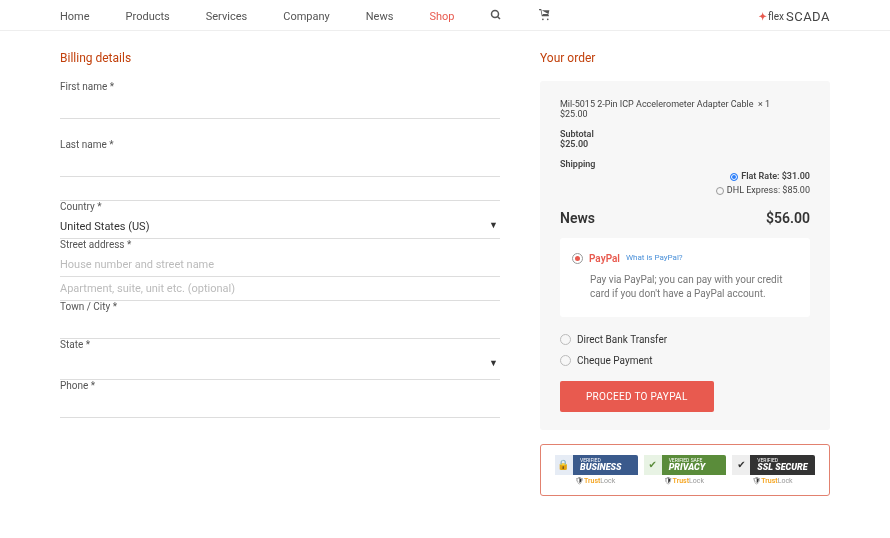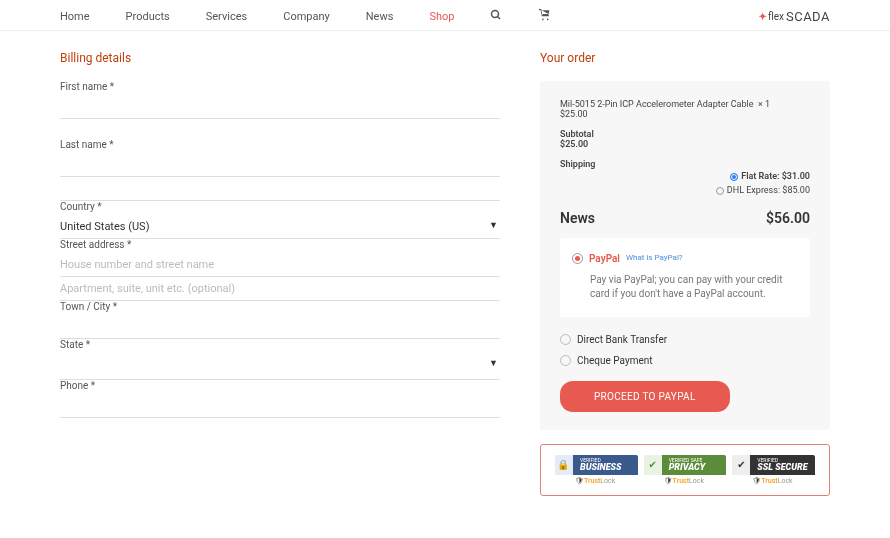--- a/index.html
+++ b/index.html
@@ -47,21 +47,21 @@
     
     .payment-box { background: #fff; border-radius: 3px; padding: 10px 12px; margin: 8px 0 12px; }
     .pay-opt { display: flex; gap: 6px; font-size: 10px; padding: 5px 0; }
     .pay-opt .strong { color:#e85a4f; font-weight:600; }
     .pay-link { color:#4a90d9; font-size:8px; }
     .pay-desc { font-size: 10px; color: #777; padding: 4px 0 6px 18px; line-height: 1.4; }
     .radio { width: 11px; height: 11px; border: 1px solid #999; border-radius: 50%; display:inline-flex; align-items:center; justify-content:center; }
     .radio.sel::after { content:''; width:5px; height:5px; background:#e85a4f; border-radius:50%; }
     .radio.empty { border-color:#bbb; }
     
-    .proceed-btn { background:#e85a4f; color:#fff; border:none; padding: 10px 34px; font-size:10px; letter-spacing:0.3px; cursor:pointer; border-radius:13px; }
+    .proceed-btn { background:#e85a4f; color:#fff; border:none; padding: 10px 26px; font-size:10px; letter-spacing:0.3px; cursor:pointer; border-radius:2px; }
     
     
     .trust-box { border:1px solid #e2816f; border-radius:3px; padding: 10px 14px; margin-top: 14px; display:flex; justify-content:space-between; gap:6px; }
     .badge { flex:1; display:flex; flex-direction:column; }
     .badge-top { display:flex; align-items:stretch; height:20px; }
     .badge-lock { width:18px; display:flex; align-items:center; justify-content:center; }
     .badge-body { flex:1; color:#fff; display:flex; flex-direction:column; justify-content:center; padding:0 7px; font-size:7px; line-height:1; border-top-right-radius:2px; }
     .badge-body .main-t { font-weight:900; font-style:italic; font-size:9px; }
     .badge-body .sub-t { font-size:5px; }
     .badge-bottom { font-size:7px; padding:2px 0 0 20px; }

